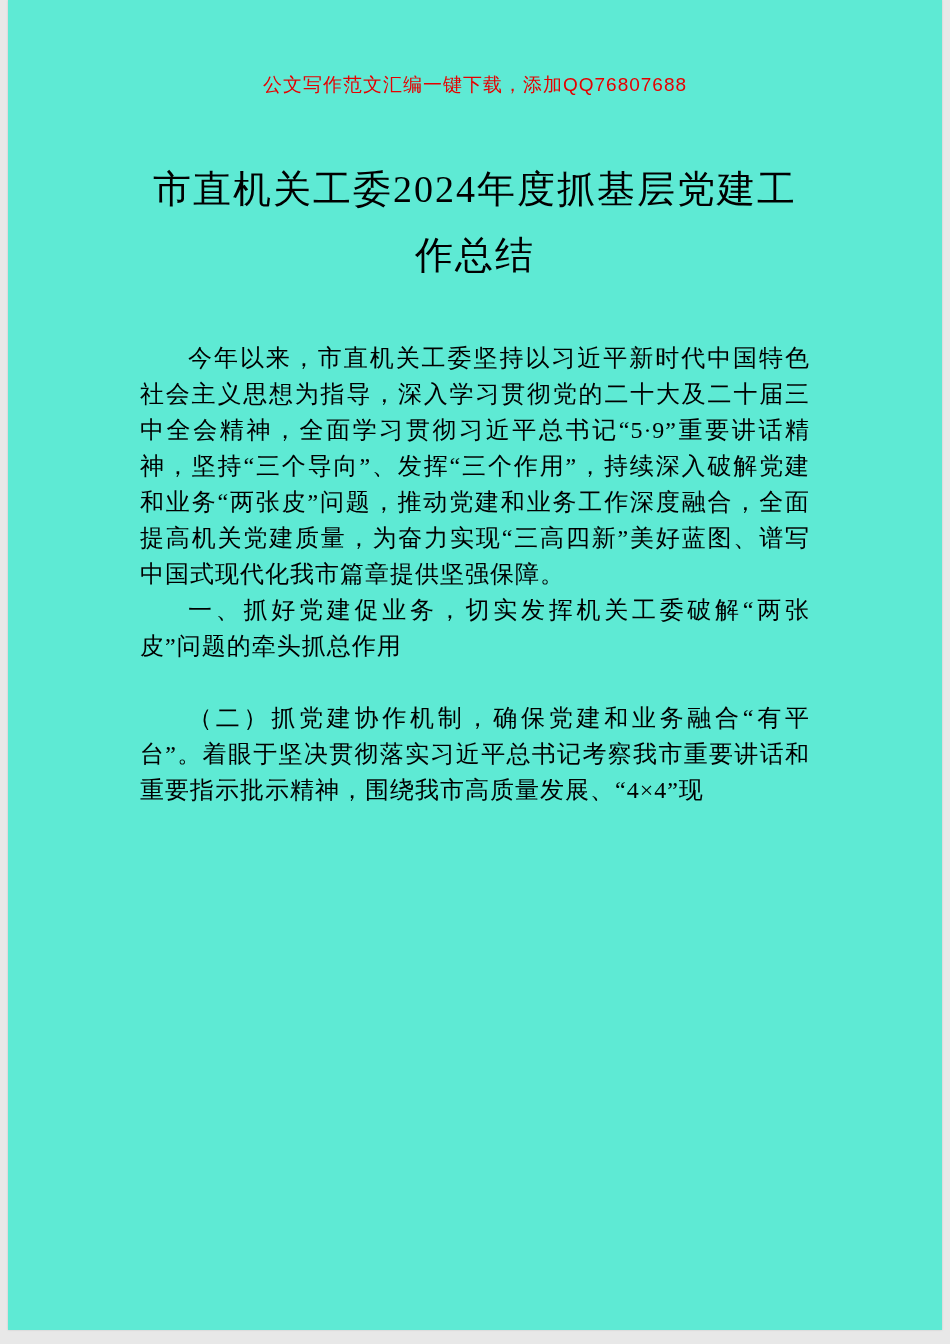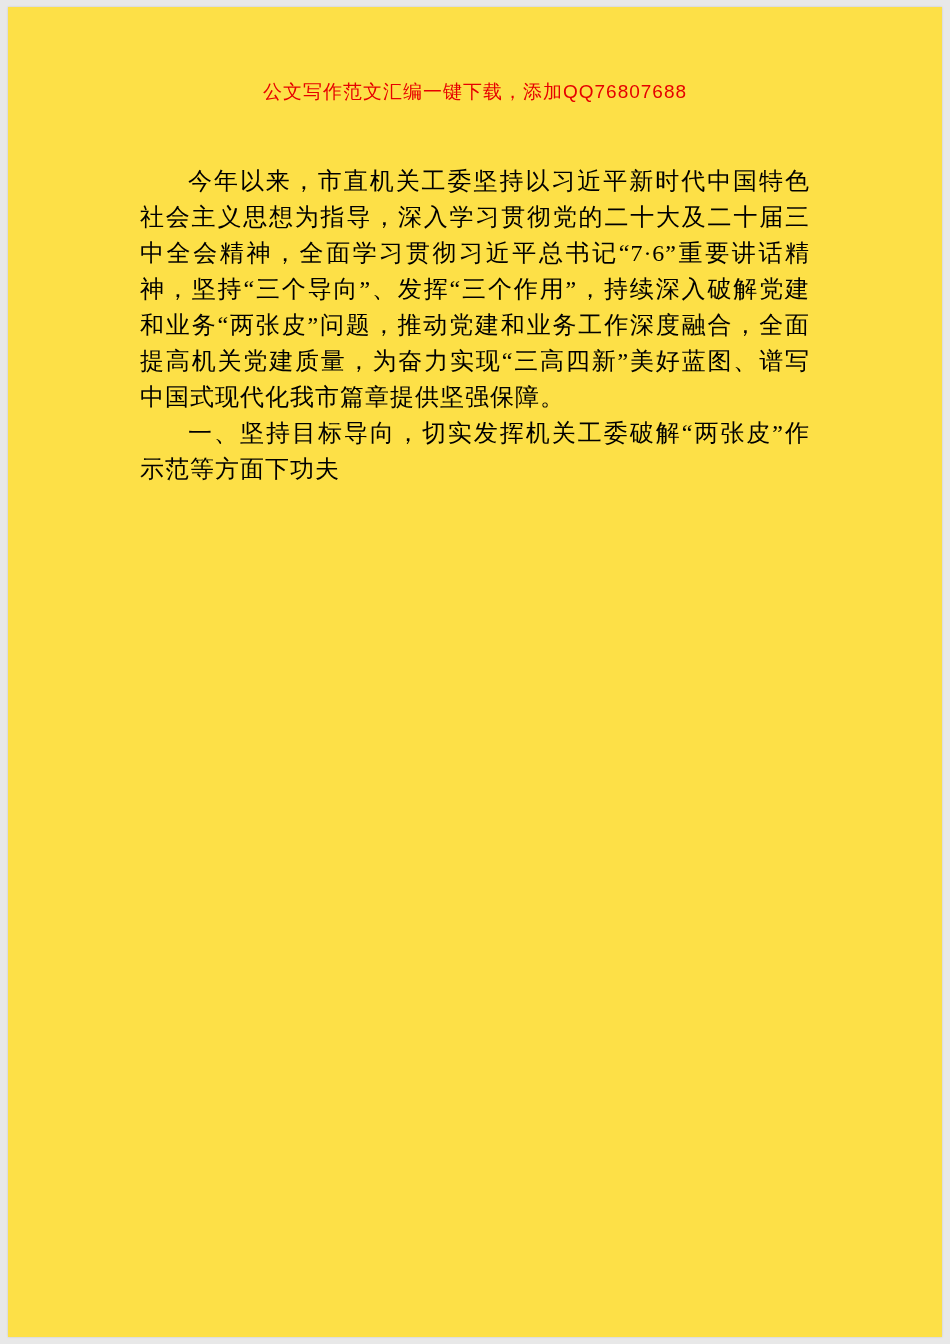--- a/index.html
+++ b/index.html
@@ -11,22 +11,22 @@
   .viewport {
     width: 950px;
     height: 1344px;
     margin: 0 auto;
     background: #e8e8e8;
     overflow: hidden;
   }
   .page {
     width: 934px;
     min-height: 1330px;
-    margin: 7px auto;
-    background: #fde047;
+    margin: 0 auto;
+    background: #5eead4;
     box-sizing: border-box;
     padding: 72px 132px 60px 132px;
     box-shadow: 0 0 2px rgba(0,0,0,0.15);
   }
   .notice {
     color: #e60000;
     font-size: 19px;
     text-align: center;
     letter-spacing: 1px;
     margin: 0 0 58px 0;
@@ -59,18 +59,20 @@
   .para.spaced {
     margin-top: 36px;
   }
 </style>
 </head>
 <body>
 
 <div class="viewport">
   <div class="page">
     <p class="notice">公文写作范文汇编一键下载，添加QQ76807688</p>
+    <h1 class="doc-title">市直机关工委2024年度抓基层党建工作总结</h1>
     <div class="doc-body">
-        <p class="para">今年以来，市直机关工委坚持以习近平新时代中国特色社会主义思想为指导，深入学习贯彻党的二十大及二十届三中全会精神，全面学习贯彻习近平总书记“7·6”重要讲话精神，坚持“三个导向”、发挥“三个作用”，持续深入破解党建和业务“两张皮”问题，推动党建和业务工作深度融合，全面提高机关党建质量，为奋力实现“三高四新”美好蓝图、谱写中国式现代化我市篇章提供坚强保障。</p>
-        <p class="para heading">一、坚持目标导向，切实发挥机关工委破解“两张皮”作示范等方面下功夫</p>
+        <p class="para">今年以来，市直机关工委坚持以习近平新时代中国特色社会主义思想为指导，深入学习贯彻党的二十大及二十届三中全会精神，全面学习贯彻习近平总书记“5·9”重要讲话精神，坚持“三个导向”、发挥“三个作用”，持续深入破解党建和业务“两张皮”问题，推动党建和业务工作深度融合，全面提高机关党建质量，为奋力实现“三高四新”美好蓝图、谱写中国式现代化我市篇章提供坚强保障。</p>
+        <p class="para heading">一、抓好党建促业务，切实发挥机关工委破解“两张皮”问题的牵头抓总作用</p>
+        <p class="para spaced">（二）抓党建协作机制，确保党建和业务融合“有平台”。着眼于坚决贯彻落实习近平总书记考察我市重要讲话和重要指示批示精神，围绕我市高质量发展、“4×4”现</p>
       </div>
   </div>
 </div>
 
 </body></html>

